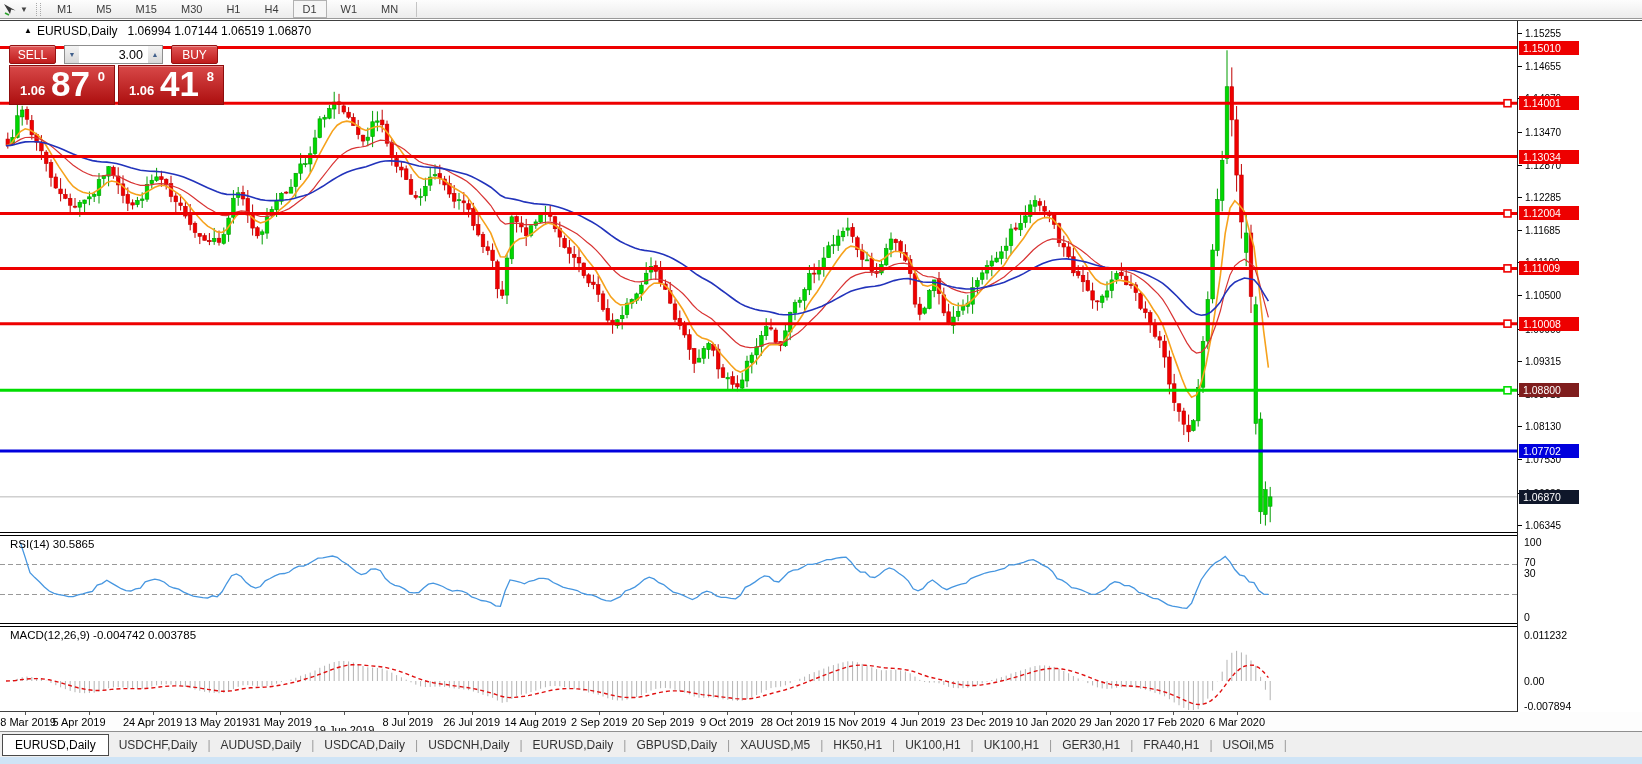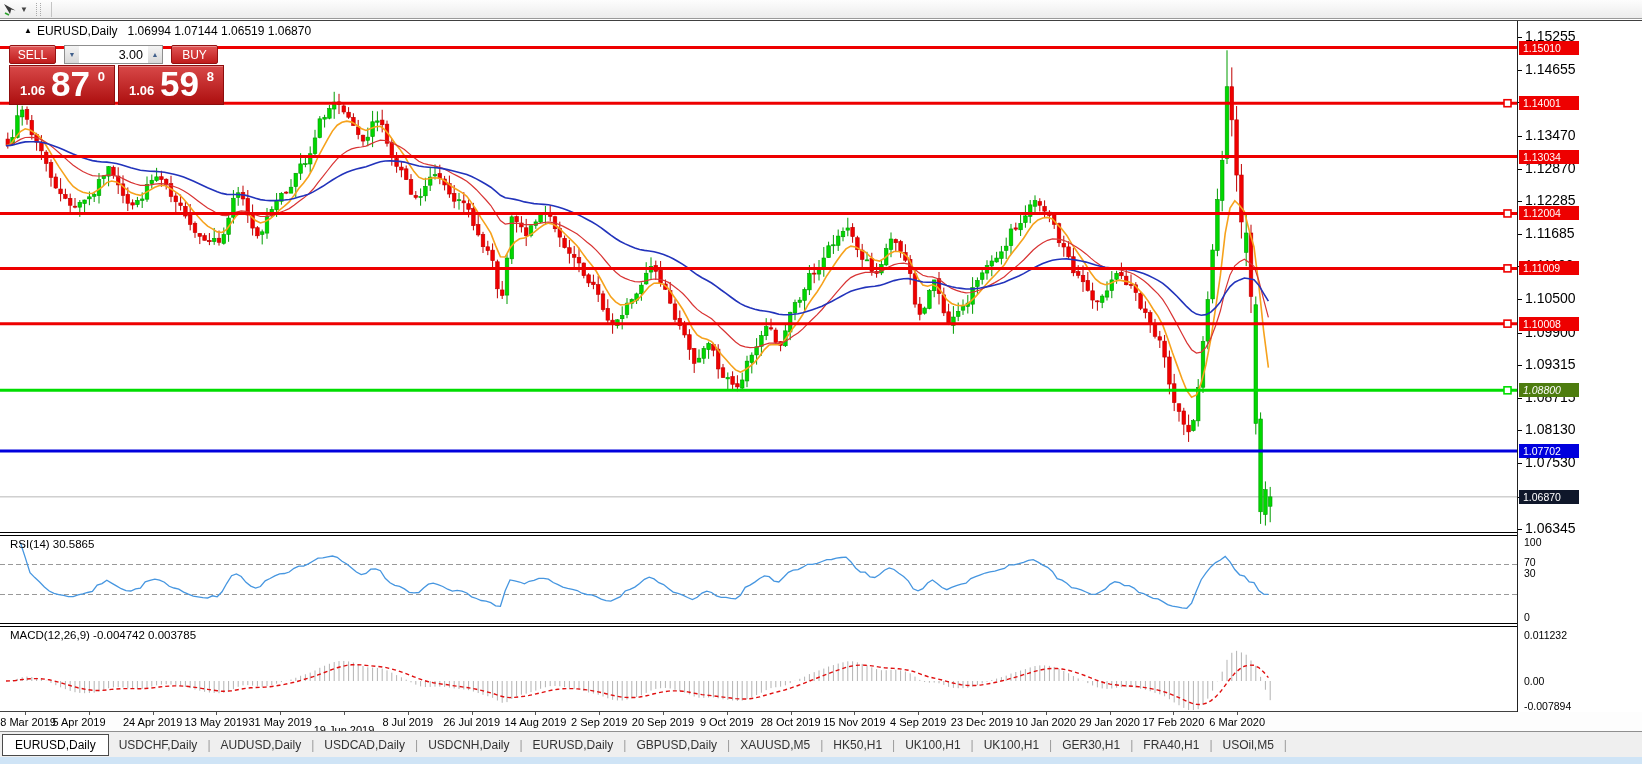--- a/index.html
+++ b/index.html
@@ -30,21 +30,21 @@
   .chart-header .ttl { font-weight:normal; margin-right:10px; }
   svg.plot { position:absolute; left:0; background:transparent; }
   #main-plot { top:0; }
   .panel-sep { position:absolute; left:0; width:1517px; height:4px; background:#fff;
                border-top:1px solid #000; border-bottom:1px solid #000; }
   .ind-label { position:absolute; left:10px; font-size:11.5px; color:#000; z-index:4; white-space:nowrap; }
 
   
   .axis-col { position:absolute; left:1517px; top:0; width:125px; height:692px;
               border-left:1px solid #222; background:#fff; }
-  .tick { position:absolute; left:0; font-size:14px; color:#000; white-space:nowrap; }
+  .tick { position:absolute; left:0; font-size:10px; color:#000; white-space:nowrap; }
   .tick .dash { display:inline-block; width:4px; height:1px; background:#000;
                 vertical-align:3px; margin-right:3px; }
   .lvl { position:absolute; left:1px; width:60px; height:14px; line-height:14px;
          font-size:10.5px; color:#fff; padding-left:4px; z-index:3; }
   .scale-lbl { position:absolute; left:6px; font-size:10.5px; color:#000; }
 
   
   .trade-panel { position:absolute; left:9px; top:24px; width:215px; z-index:6; }
   .tp-row1 { display:flex; height:19px; align-items:stretch; }
   .tp-btn { width:47px; font-size:12px; color:#fff; text-align:center; line-height:18px;
@@ -84,20 +84,31 @@
 
   <div class="toolbar">
     <div class="tb-icon">
       <svg width="16" height="15">
           <path d="M2 2 L8 12 L9.2 7.6 L13.5 8.6 Z" fill="#3a3a3a"></path>
           <path d="M3 11 l4 2" stroke="#2ca02c" stroke-width="1.6" fill="none"></path>
         </svg>
     </div>
     <div class="tb-caret">▼</div>
     <div class="tb-grip"></div>
+    <div class="tf-group" id="tf-group">
+        <div class="tf">M1</div>
+        <div class="tf">M5</div>
+        <div class="tf">M15</div>
+        <div class="tf">M30</div>
+        <div class="tf">H1</div>
+        <div class="tf">H4</div>
+        <div class="tf active">D1</div>
+        <div class="tf">W1</div>
+        <div class="tf">MN</div>
+      </div>
     <div class="tb-sep"></div>
   </div>
 
   <div class="chart-window">
     <div class="chart-header">
       <span class="tri">▲</span><span class="ttl">EURUSD,Daily</span><span>1.06994 1.07144 1.06519 1.06870</span>
     </div>
 
     <div class="trade-panel">
       <div class="tp-row1">
@@ -110,21 +121,21 @@
         <div class="tp-btn">BUY</div>
       </div>
       <div class="tp-row2">
         <div class="tp-price">
           <span class="small">1.06</span>
           <span class="big">87</span>
           <span class="sup">0</span>
         </div>
         <div class="tp-price">
           <span class="small">1.06</span>
-          <span class="big">59</span>
+          <span class="big">41</span>
           <span class="sup">8</span>
         </div>
       </div>
     </div>
 
     <svg class="plot" id="main-plot" width="1517" height="511" style="top:0">
         <line x1="0" x2="1517" y1="475.85712" y2="475.85712" stroke="#b8b8b8" stroke-width="1"></line>
         <line x1="7.8" x2="7.8" y1="111.56474736748214" y2="127.58904843177227" stroke="#bf0000" stroke-width="1"></line>
         <rect x="6" y="118.07066566763338" width="3.6" height="6.624000000000493" fill="#f00000" stroke="#bf0000" stroke-width="0.6"></rect>
         <line x1="12.600000000000001" x2="12.600000000000001" y1="108.49101798484858" y2="124.51817233813472" stroke="#009c00" stroke-width="1"></line>
@@ -965,21 +976,21 @@
         <div class="tick" style="top: 400.305px;"><span class="dash"></span>1.08130</div>
         <div class="tick" style="top: 433.425px;"><span class="dash"></span>1.07530</div>
         <div class="tick" style="top: 466.545px;"><span class="dash"></span>1.06930</div>
         <div class="tick" style="top: 498.837px;"><span class="dash"></span>1.06345</div>
         <div class="lvl" style="top: 19.5291px; background: rgb(238, 0, 0);">1.15010</div>
         <div class="lvl" style="top: 75.2259px; background: rgb(238, 0, 0);">1.14001</div>
         <div class="lvl" style="top: 128.604px; background: rgb(238, 0, 0);">1.13034</div>
         <div class="lvl" style="top: 185.46px; background: rgb(238, 0, 0);">1.12004</div>
         <div class="lvl" style="top: 240.384px; background: rgb(238, 0, 0);">1.11009</div>
         <div class="lvl" style="top: 295.64px; background: rgb(238, 0, 0);">1.10008</div>
-        <div class="lvl" style="top: 362.321px; background: #4d7c0f; font-style: italic;">1.08800</div>
+        <div class="lvl" style="top: 362.321px; background: #7f1d1d;">1.08800</div>
         <div class="lvl" style="top: 422.931px; background: rgb(0, 0, 221);">1.07702</div>
         <div class="lvl" style="top: 468.857px; background: #0f172a;">1.06870</div>
         <div class="scale-lbl" style="top: 515px;">100</div>
         <div class="scale-lbl" style="top: 535px;">70</div>
         <div class="scale-lbl" style="top: 546px;">30</div>
         <div class="scale-lbl" style="top: 590px;">0</div>
         <div class="scale-lbl" style="top: 608px;">0.011232</div>
         <div class="scale-lbl" style="top: 654px;">0.00</div>
         <div class="scale-lbl" style="top: 679px;">-0.007894</div>
       </div>
@@ -1008,21 +1019,21 @@
       <div class="date-lbl" style="left: 599.2px;">2 Sep 2019</div>
       <div class="date-tick" style="left: 663px;"></div>
       <div class="date-lbl" style="left: 663px;">20 Sep 2019</div>
       <div class="date-tick" style="left: 726.8px;"></div>
       <div class="date-lbl" style="left: 726.8px;">9 Oct 2019</div>
       <div class="date-tick" style="left: 790.6px;"></div>
       <div class="date-lbl" style="left: 790.6px;">28 Oct 2019</div>
       <div class="date-tick" style="left: 854.4px;"></div>
       <div class="date-lbl" style="left: 854.4px;">15 Nov 2019</div>
       <div class="date-tick" style="left: 918.2px;"></div>
-      <div class="date-lbl" style="left: 918.2px;">4 Sep 2019</div>
+      <div class="date-lbl" style="left: 918.2px;">4 Jun 2019</div>
       <div class="date-tick" style="left: 982px;"></div>
       <div class="date-lbl" style="left: 982px;">23 Dec 2019</div>
       <div class="date-tick" style="left: 1045.8px;"></div>
       <div class="date-lbl" style="left: 1045.8px;">10 Jan 2020</div>
       <div class="date-tick" style="left: 1109.6px;"></div>
       <div class="date-lbl" style="left: 1109.6px;">29 Jan 2020</div>
       <div class="date-tick" style="left: 1173.4px;"></div>
       <div class="date-lbl" style="left: 1173.4px;">17 Feb 2020</div>
       <div class="date-tick" style="left: 1237.2px;"></div>
       <div class="date-lbl" style="left: 1237.2px;">6 Mar 2020</div>

